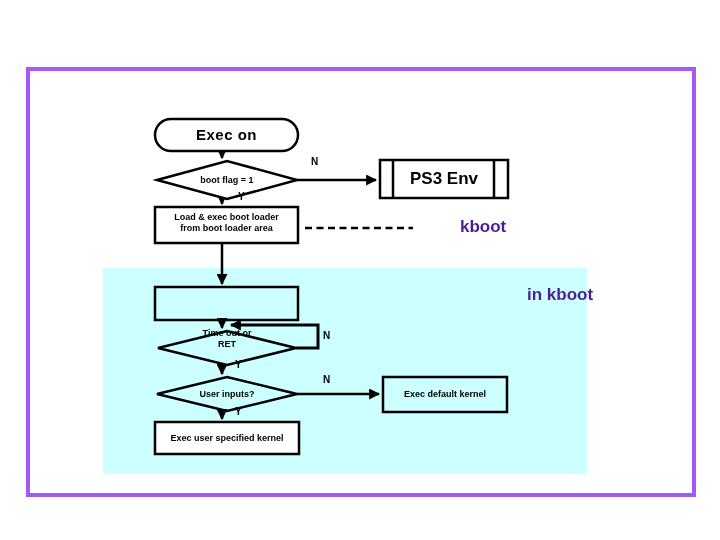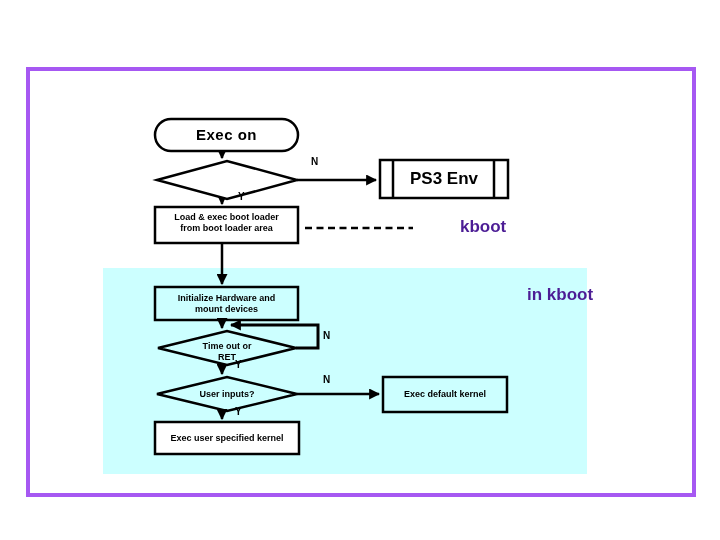--- a/index.html
+++ b/index.html
@@ -101,36 +101,35 @@
 
     <rect x="383" y="377" width="124" height="35" fill="none" stroke="#000" stroke-width="2.5"></rect>
 
     <rect x="155" y="422" width="144" height="32" fill="#ffffff" stroke="#000" stroke-width="2.5"></rect>
   </svg>
 
   <div class="lbl lbl-terminator" style="left:155px; top:119px; width:143px; height:32px;">
     <span>Exec on</span>
   </div>
 
+  <div class="lbl" style="left:157px; top:161px; width:140px; height:38px;">
+    <span>boot flag = 1</span>
+  </div>
 
   <div class="lbl lbl-predef" style="left:381px; top:160px; width:126px; height:38px;">
     <span>PS3 Env</span>
   </div>
 
   <div class="lbl" style="left:155px; top:207px; width:143px; height:31px;">
     <span>Load &amp; exec boot loader</span>
     <span>from boot loader area</span>
   </div>
 
-  <div class="lbl" style="left:155px; top:287px; width:143px; height:33px;">
-    <span>Initialize Hardware and</span>
-    <span>mount devices</span>
-  </div>
 
-  <div class="lbl" style="left:158px; top:335px; width:138px; height:34px;">
+  <div class="lbl" style="left:158px; top:322px; width:138px; height:34px;">
     <span>Time out or</span>
     <span>RET</span>
   </div>
 
   <div class="lbl" style="left:157px; top:377px; width:140px; height:34px;">
     <span>User inputs?</span>
   </div>
 
   <div class="lbl" style="left:155px; top:422px; width:144px; height:32px;">
     <span>Exec user specified kernel</span>

